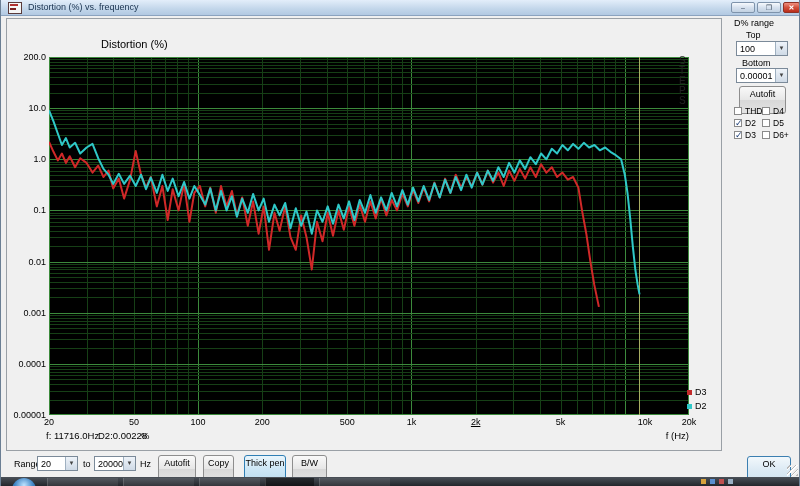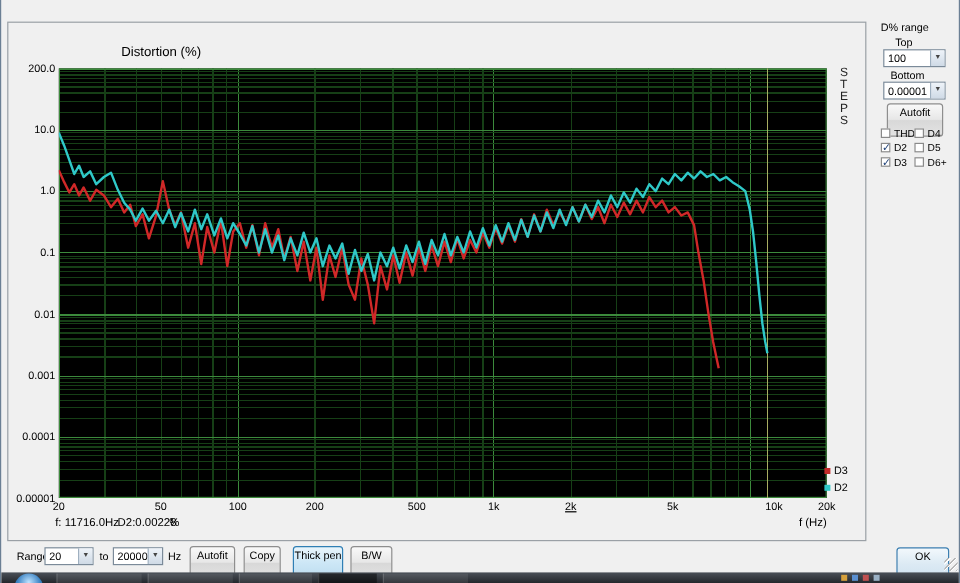--- a/index.html
+++ b/index.html
@@ -16,21 +16,21 @@
     background:linear-gradient(#f7fafd,#d6e1ee 50%,#c2d1e2);color:#3a4a5c;font-size:7px;line-height:10px;text-align:center;box-sizing:border-box;}
   .winbtn.min{left:730px;width:24px;}
   .winbtn.res{left:756px;width:24px;}
   .winbtn.close{left:782px;width:17px;background:linear-gradient(#ef8f7f,#d2503c 50%,#b92c19);border-color:#8e3126;color:#fff;font-weight:bold;}
   
   .plot-panel{position:absolute;left:5px;top:18px;width:716px;height:433px;border:1px solid #9aa0a6;background:#f0f0f0;box-sizing:border-box;}
   .chart-title{position:absolute;left:100px;top:38px;font-size:11px;color:#000;}
   #plot-svg{position:absolute;left:48px;top:57px;width:640px;height:358px;background:#000;display:block;}
   .ytick{position:absolute;width:43px;text-align:right;font-size:9px;color:#000;}
   .xtick{position:absolute;width:40px;text-align:center;font-size:9px;color:#000;top:417px;}
-  .steps-label{position:absolute;left:699px;top:56px;width:9px;font-size:10px;line-height:10px;color:#222;word-break:break-all;}
+  .steps-label{position:absolute;left:678px;top:56px;width:9px;font-size:10px;line-height:10px;color:#222;word-break:break-all;}
   .legend-item{position:absolute;left:686px;font-size:9px;color:#000;height:10px;}
   .legend-swatch{display:inline-block;width:5px;height:5px;margin-right:3px;}
   .status-f{position:absolute;left:45px;top:430px;font-size:9.5px;color:#000;}
   .status-d{position:absolute;left:97px;top:430px;font-size:9.5px;color:#000;}
   .status-pct{position:absolute;left:140px;top:430px;font-size:9.5px;color:#000;}
   .status-fhz{position:absolute;left:650px;top:430px;width:38px;text-align:right;font-size:9.5px;color:#000;}
   
   .sp-title{position:absolute;left:733px;top:18px;font-size:9px;color:#000;}
   .sp-label{position:absolute;font-size:9px;color:#000;}
   .combo{position:absolute;height:15px;background:#fff;border:1px solid #7b8a99;box-sizing:border-box;font-size:9px;color:#000;}
@@ -57,20 +57,30 @@
   .tb-seg{position:absolute;top:1px;height:8px;background:rgba(255,255,255,0.08);border-left:1px solid rgba(255,255,255,0.15);}
   .tb-seg.dark{background:rgba(0,0,0,0.45);}
   .tray{position:absolute;left:700px;top:2px;width:96px;height:6px;display:flex;gap:4px;}
   .tray i{display:block;width:5px;height:5px;}
 </style>
 </head>
 <body>
 
 <div class="screen">
 
+  <div class="titlebar">
+    <div class="app-icon">
+        <span class="bar1"></span>
+        <span class="bar2"></span>
+      </div>
+    <div class="title-text">Distortion (%) vs. frequency</div>
+    <div class="winbtn min">–</div>
+    <div class="winbtn res">❐</div>
+    <div class="winbtn close">✕</div>
+  </div>
 
   <div class="plot-panel"></div>
   <div class="chart-title">Distortion (%)</div>
 
   <svg id="plot-svg" viewBox="0 0 640 358" preserveAspectRatio="none">
       <line x1="38.5" y1="0" x2="38.5" y2="358" stroke="#163f16" stroke-width="1" shape-rendering="crispEdges"></line>
       <line x1="64.5" y1="0" x2="64.5" y2="358" stroke="#163f16" stroke-width="1" shape-rendering="crispEdges"></line>
       <line x1="85.5" y1="0" x2="85.5" y2="358" stroke="#163f16" stroke-width="1" shape-rendering="crispEdges"></line>
       <line x1="102.5" y1="0" x2="102.5" y2="358" stroke="#163f16" stroke-width="1" shape-rendering="crispEdges"></line>
       <line x1="116.5" y1="0" x2="116.5" y2="358" stroke="#163f16" stroke-width="1" shape-rendering="crispEdges"></line>

